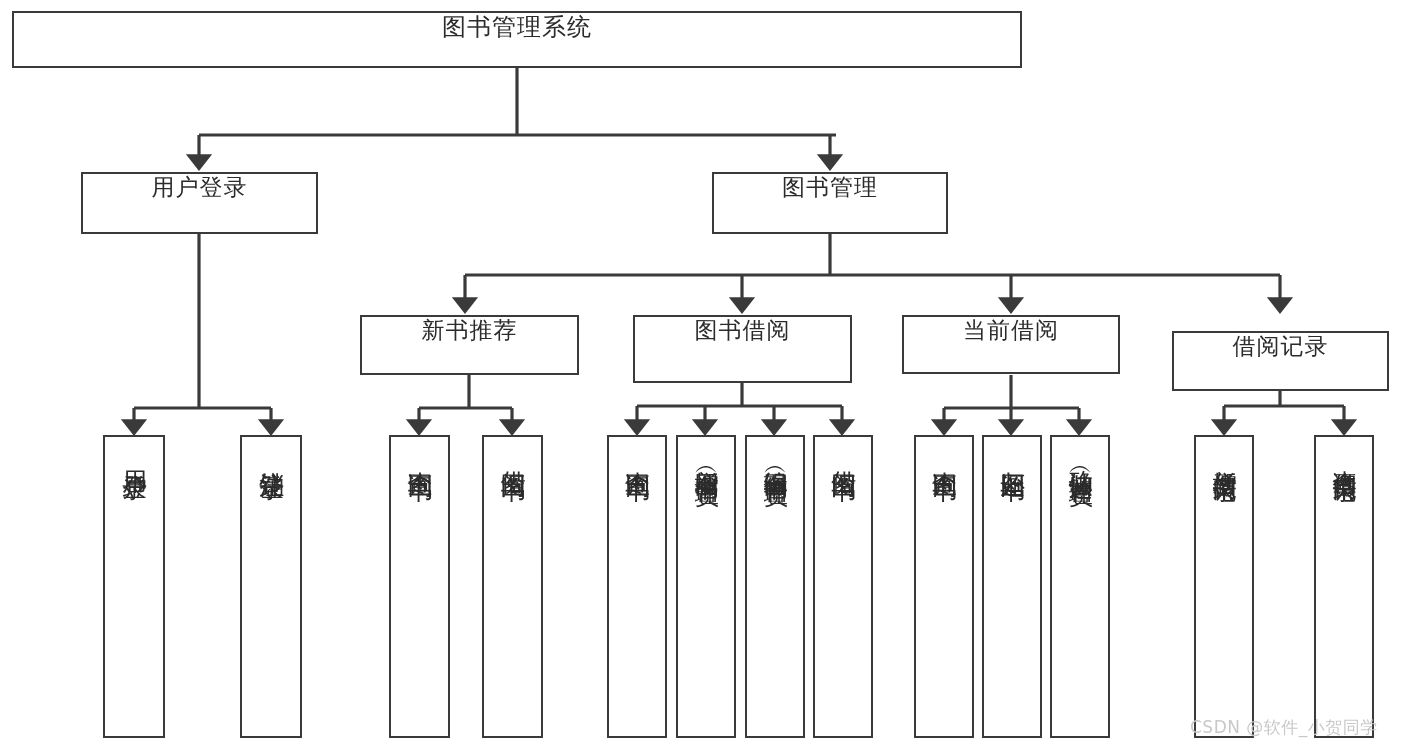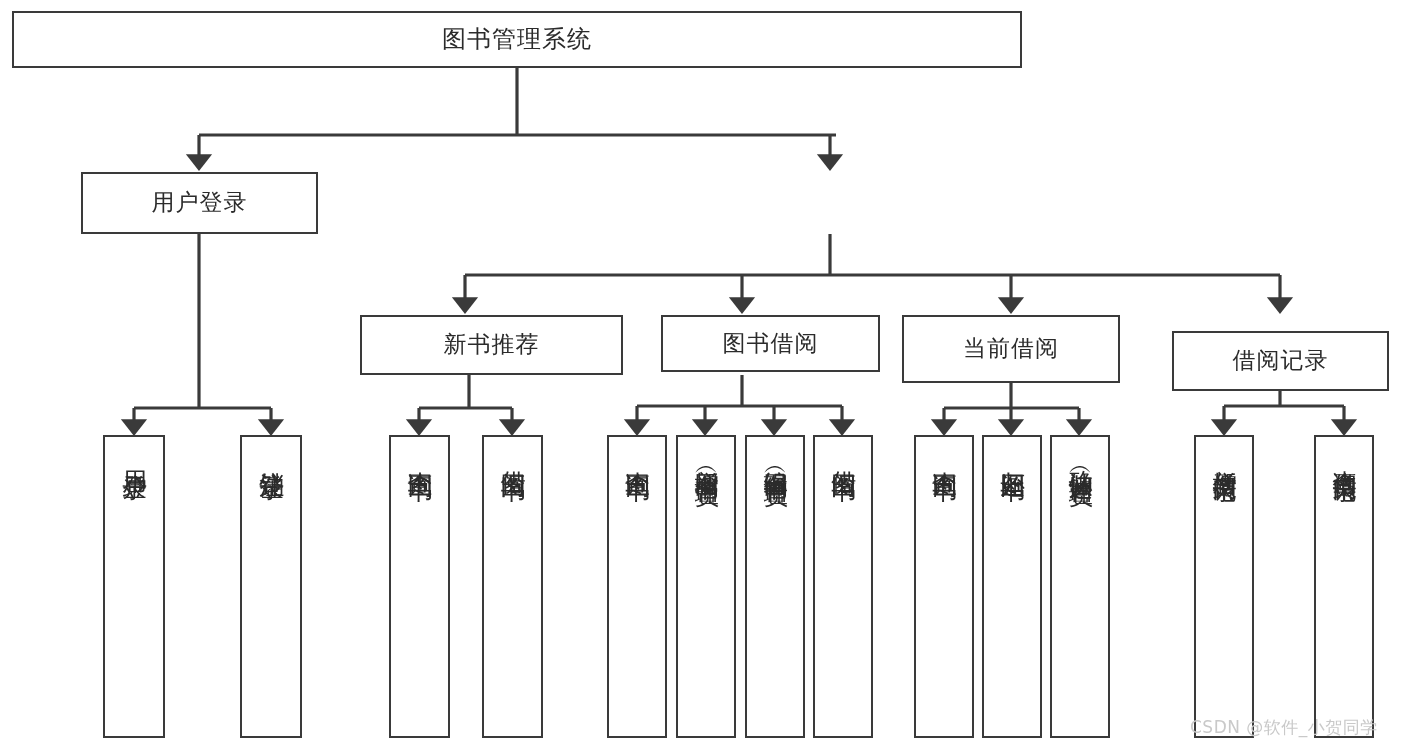--- a/index.html
+++ b/index.html
@@ -25,21 +25,21 @@
     width: 1405px;
     height: 747px;
     pointer-events: none;
   }
   .node {
     position: absolute;
     box-sizing: border-box;
     border: 2.5px solid #3a3a3a;
     background: #ffffff;
     display: flex;
-    align-items: center;
+    align-items: flex-start;
     justify-content: center;
     color: #2b2b2b;
     z-index: 2;
   }
   .node .label {
     display: block;
     text-align: center;
     line-height: 1.18;
     white-space: nowrap;
   }
@@ -136,30 +136,33 @@
   </svg>
 
   <div class="node root horiz" style="left:12px; top:11px; width:1010px; height:57px;">
     <span class="label">图书管理系统</span>
   </div>
 
   <div class="node horiz" style="left:81px; top:172px; width:237px; height:62px;">
     <span class="label">用户登录</span>
   </div>
 
-
-  <div class="node horiz" style="left:360px; top:315px; width:263px; height:60px;">
+  <div class="node horiz" style="left:712px; top:172px; width:236px; height:62px;">
+    <span class="label">图书管理</span>
+  </div>
+
+  <div class="node horiz" style="left:360px; top:315px; width:219px; height:60px;">
     <span class="label">新书推荐</span>
   </div>
 
-  <div class="node horiz" style="left:661px; top:315px; width:219px; height:57px;">
+  <div class="node horiz" style="left:633px; top:315px; width:219px; height:68px;">
     <span class="label">图书借阅</span>
   </div>
 
-  <div class="node horiz" style="left:902px; top:315px; width:218px; height:68px;">
+  <div class="node horiz" style="left:902px; top:315px; width:218px; height:59px;">
     <span class="label">当前借阅</span>
   </div>
 
   <div class="node horiz" style="left:1172px; top:315px; width:217px; height:60px;margin-top:16px;">
     <span class="label">借阅记录</span>
   </div>
 
   <div class="node vert" style="left:103px; top:435px; width:62px; height:303px;">
     <span class="label">用户登录</span>
   </div>

